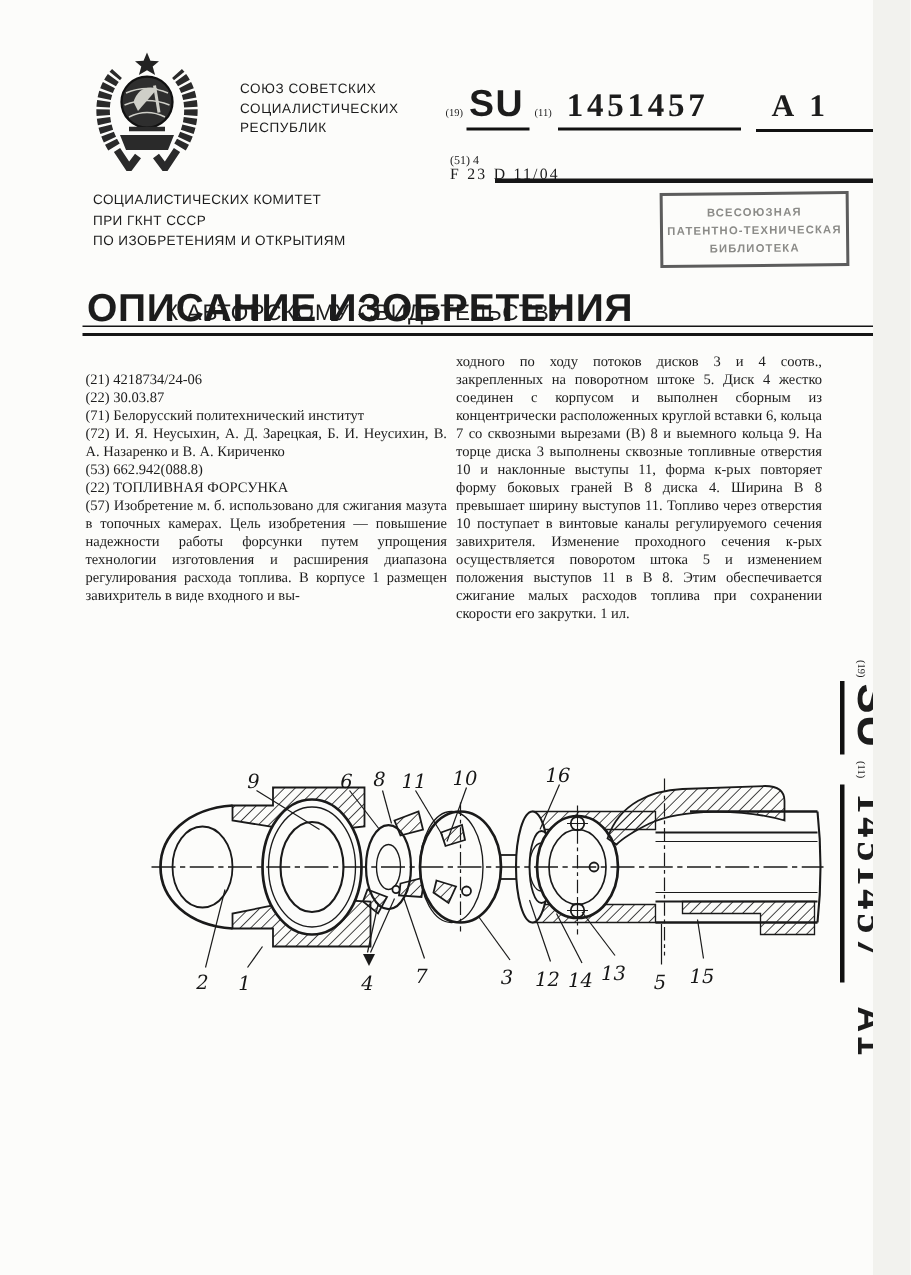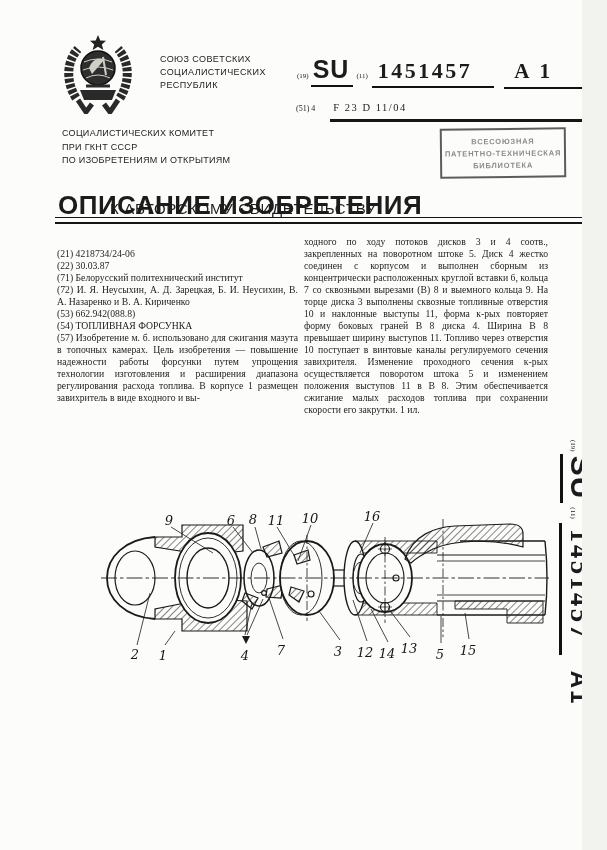--- a/index.html
+++ b/index.html
@@ -7,22 +7,22 @@
   .page{position:relative;width:582px;height:850px;background:#fcfcfa;color:#1c1c1c;overflow:hidden;}
   .abs{position:absolute;}
   .sans{font-family:"Liberation Sans",sans-serif;}
   .country{left:160px;top:53px;font-size:9px;line-height:13px;letter-spacing:.4px;}
   .committee{left:62px;top:127px;font-size:9px;line-height:13.5px;letter-spacing:.3px;}
   .publine{left:297px;top:55px;display:flex;align-items:baseline;white-space:nowrap;}
   .tinylbl{font-size:7px;margin-right:2px;}
   .su-big{font-size:25px;font-weight:bold;letter-spacing:1px;border-bottom:2.5px solid #111;padding:0 4px 1px 2px;font-family:"Liberation Sans",sans-serif;}
   .num-big{font-size:22px;font-weight:bold;letter-spacing:2.5px;border-bottom:2.5px solid #111;padding:0 22px 2px 6px;margin-left:2px;}
   .kind-big{font-size:21px;font-weight:bold;letter-spacing:3px;border-bottom:2.5px solid #111;padding:0 60px 3px 10px;margin-left:10px;}
-  .classline{left:296px;top:102px;display:flex;align-items:baseline;white-space:nowrap;}
-  .classval{font-size:10.5px;letter-spacing:1.5px;margin-left:16px;}
+  .classline{left:296px;top:102px;display:flex;align-items:baseline;white-space:nowrap;flex-direction:column;}
+  .classval{font-size:10.5px;letter-spacing:1.5px;margin-left:4px;}
   .classrule{left:330px;top:119px;width:268px;height:2.5px;background:#161616;}
   .stamp{left:440px;top:128px;width:122px;height:46px;border:2px solid #5c5c5c;color:#8b8b88;
          font-size:7.5px;font-weight:bold;letter-spacing:.8px;text-align:center;
          display:flex;flex-direction:column;justify-content:center;gap:3px;transform:rotate(-.6deg);}
   .doctitle{left:58px;top:163px;font-size:26px;font-weight:bold;letter-spacing:.5px;white-space:nowrap;margin-top:27px;}
   .docsub{left:62px;top:200px;font-size:15px;font-weight:normal;letter-spacing:.7px;white-space:nowrap;padding-left:48px;}
   .dblrule{left:55px;top:217px;width:543px;height:4px;border-top:1.5px solid #151515;border-bottom:2.5px solid #151515;}
   .col{font-size:9.7px;line-height:12px;text-align:justify;}
   .col-left{left:57px;top:248px;width:241px;}
   .col-right{left:304px;top:236px;width:244px;}
@@ -87,21 +87,21 @@
   <div class="abs sans doctitle">ОПИСАНИЕ ИЗОБРЕТЕНИЯ</div>
   <div class="abs sans docsub">К АВТОРСКОМУ СВИДЕТЕЛЬСТВУ</div>
   <div class="abs dblrule"></div>
 
   <div class="abs col col-left">
     <div>(21) 4218734/24-06</div>
     <div>(22) 30.03.87</div>
     <div>(71) Белорусский политехнический институт</div>
     <div>(72) И. Я. Неусыхин, А. Д. Зарецкая, Б. И. Неусихин, В. А. Назаренко и В. А. Кириченко</div>
     <div>(53) 662.942(088.8)</div>
-    <div>(54) ТОПЛИВНАЯ ФОРСУНКА</div>
+    <div>(22) ТОПЛИВНАЯ ФОРСУНКА</div>
     <div>(57) Изобретение м. б. использовано для сжигания мазута в топочных камерах. Цель изобретения — повышение надежности работы форсунки путем упрощения технологии изготовления и расширения диапазона регулирования расхода топлива. В корпусе 1 размещен завихритель в виде входного и вы-</div>
   </div>
 
   <div class="abs col col-right">
     <div>ходного по ходу потоков дисков 3 и 4 соотв., закрепленных на поворотном штоке 5. Диск 4 жестко соединен с корпусом и выполнен сборным из концентрически расположенных круглой вставки 6, кольца 7 со сквозными вырезами (В) 8 и выемного кольца 9. На торце диска 3 выполнены сквозные топливные отверстия 10 и наклонные выступы 11, форма к-рых повторяет форму боковых граней В 8 диска 4. Ширина В 8 превышает ширину выступов 11. Топливо через отверстия 10 поступает в винтовые каналы регулируемого сечения завихрителя. Изменение проходного сечения к-рых осуществляется поворотом штока 5 и изменением положения выступов 11 в В 8. Этим обеспечивается сжигание малых расходов топлива при сохранении скорости его закрутки. 1 ил.</div>
   </div>
 
   <svg class="abs" style="left:55px;top:497px" width="500" height="185" viewBox="0 0 500 185">
     <defs>
       <pattern id="h" width="5" height="5" patternUnits="userSpaceOnUse" patternTransform="rotate(45)">

